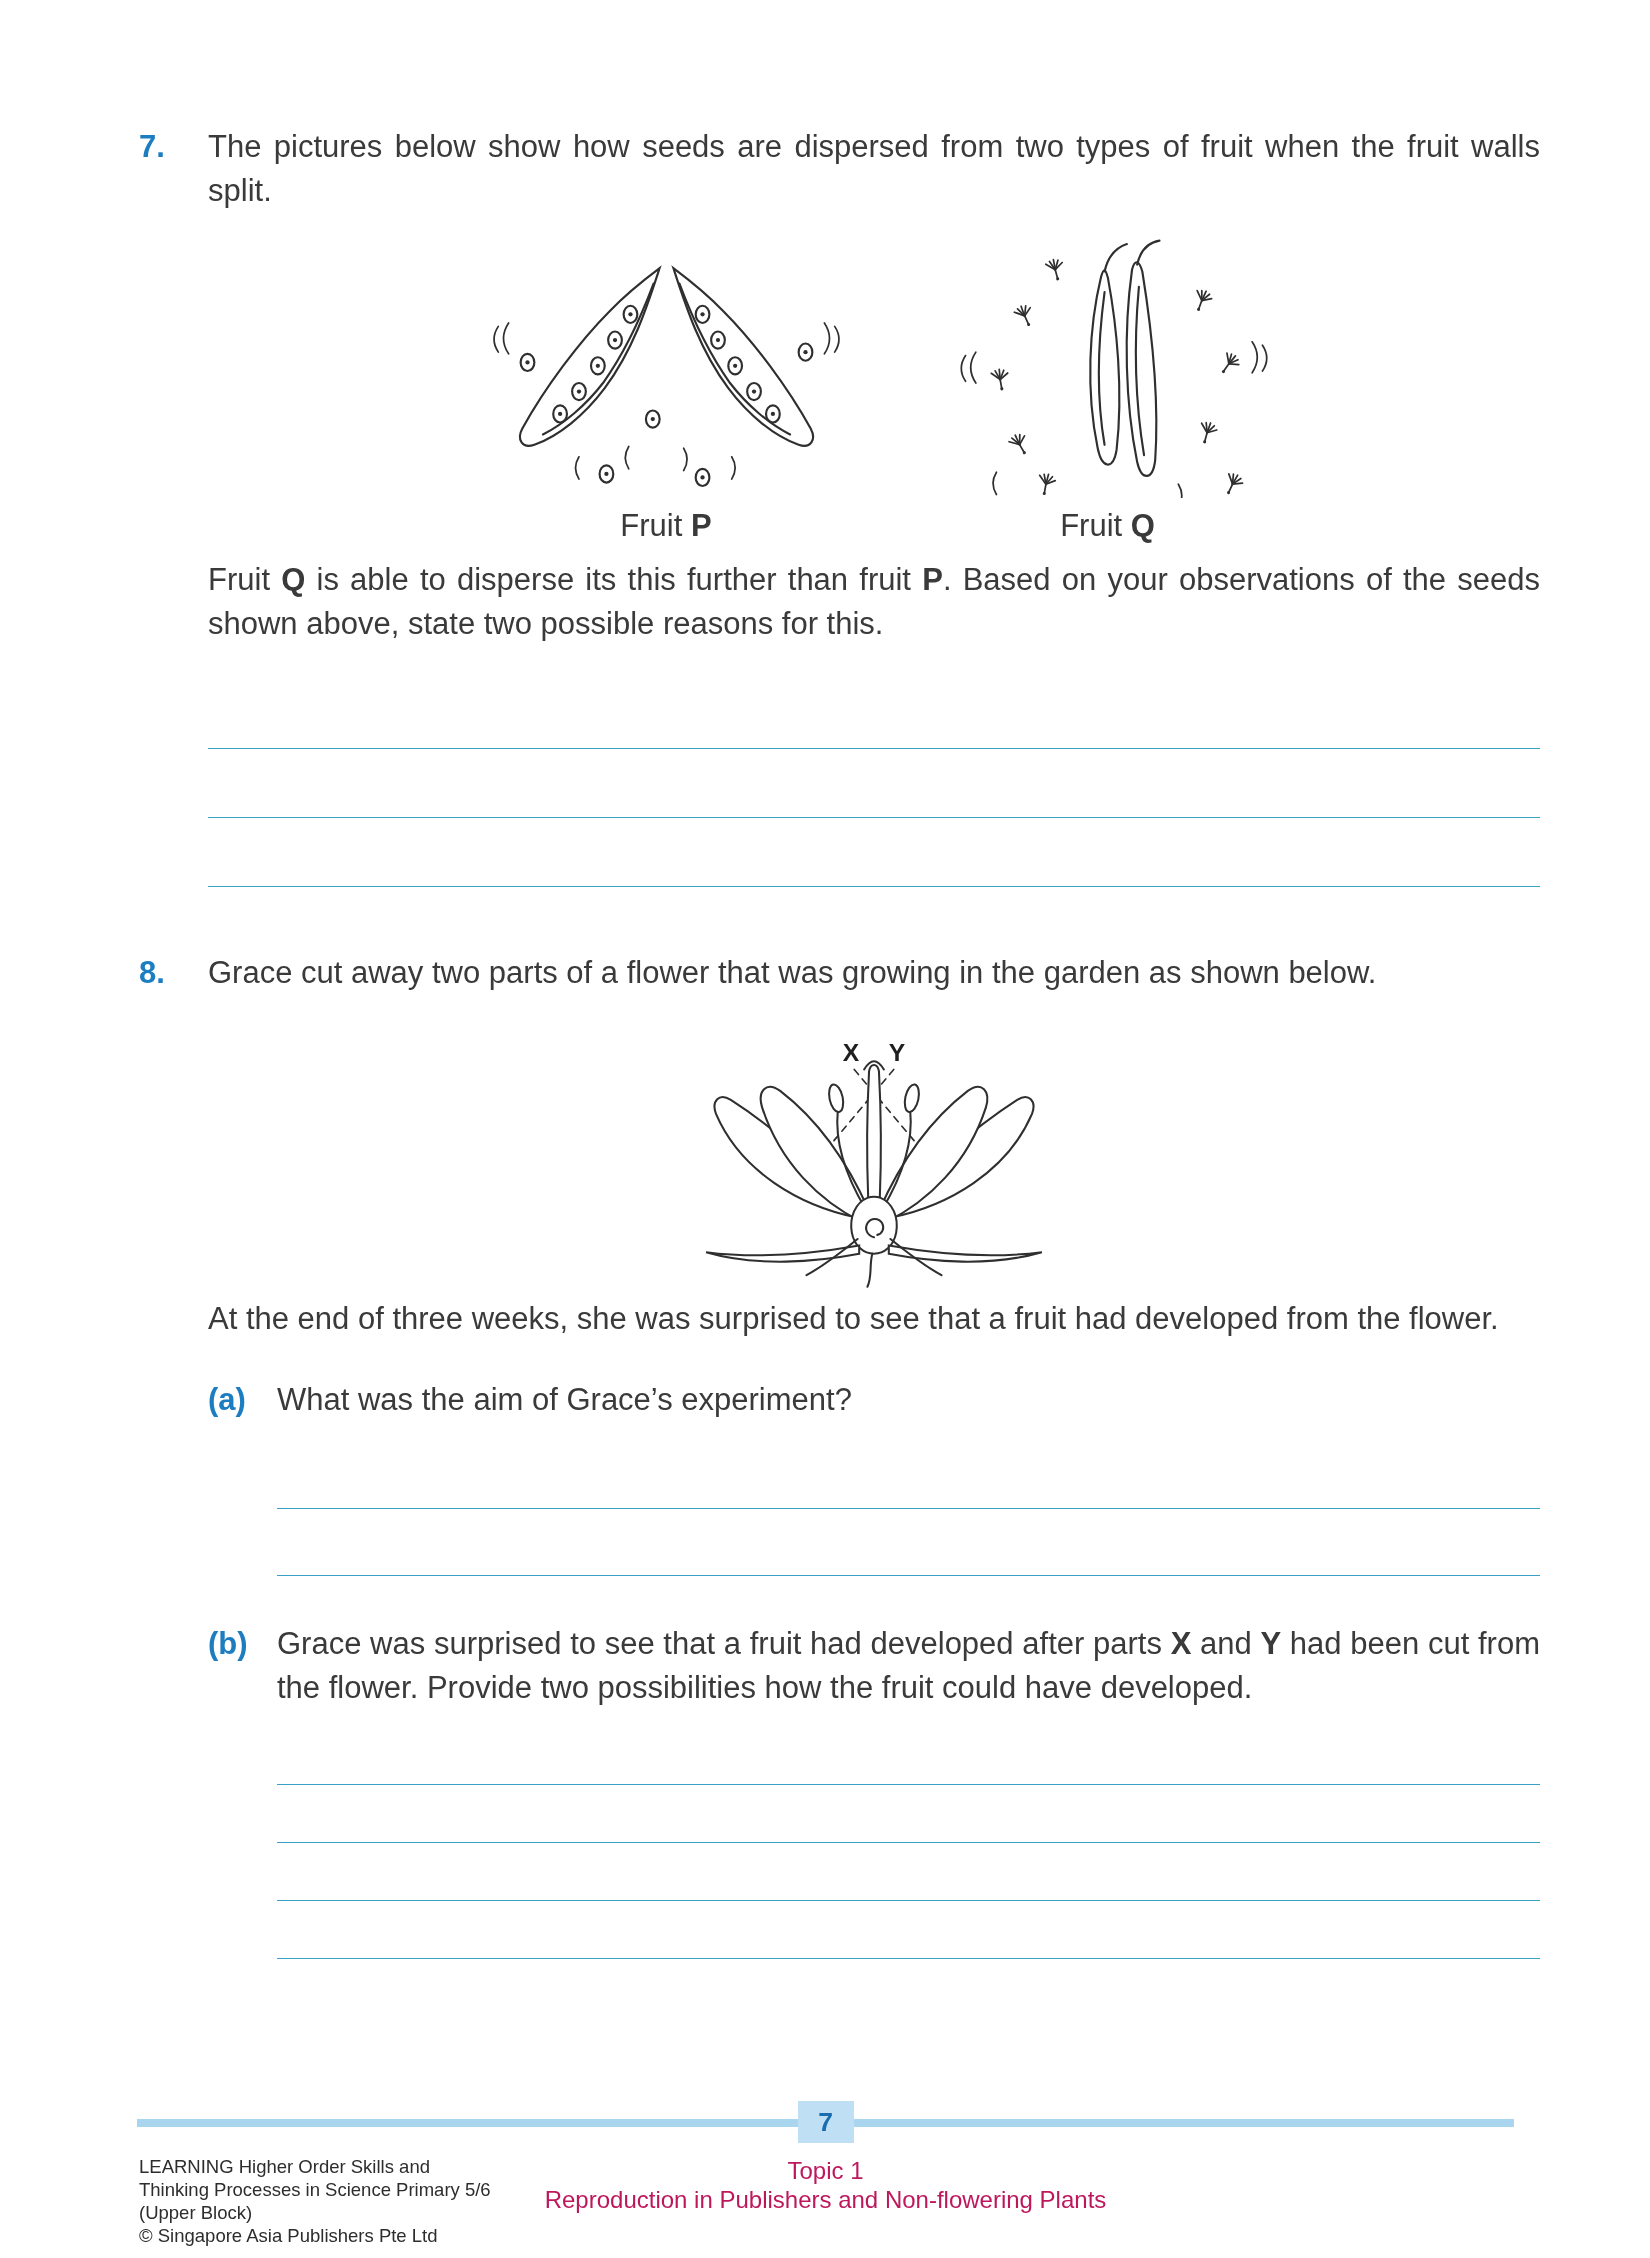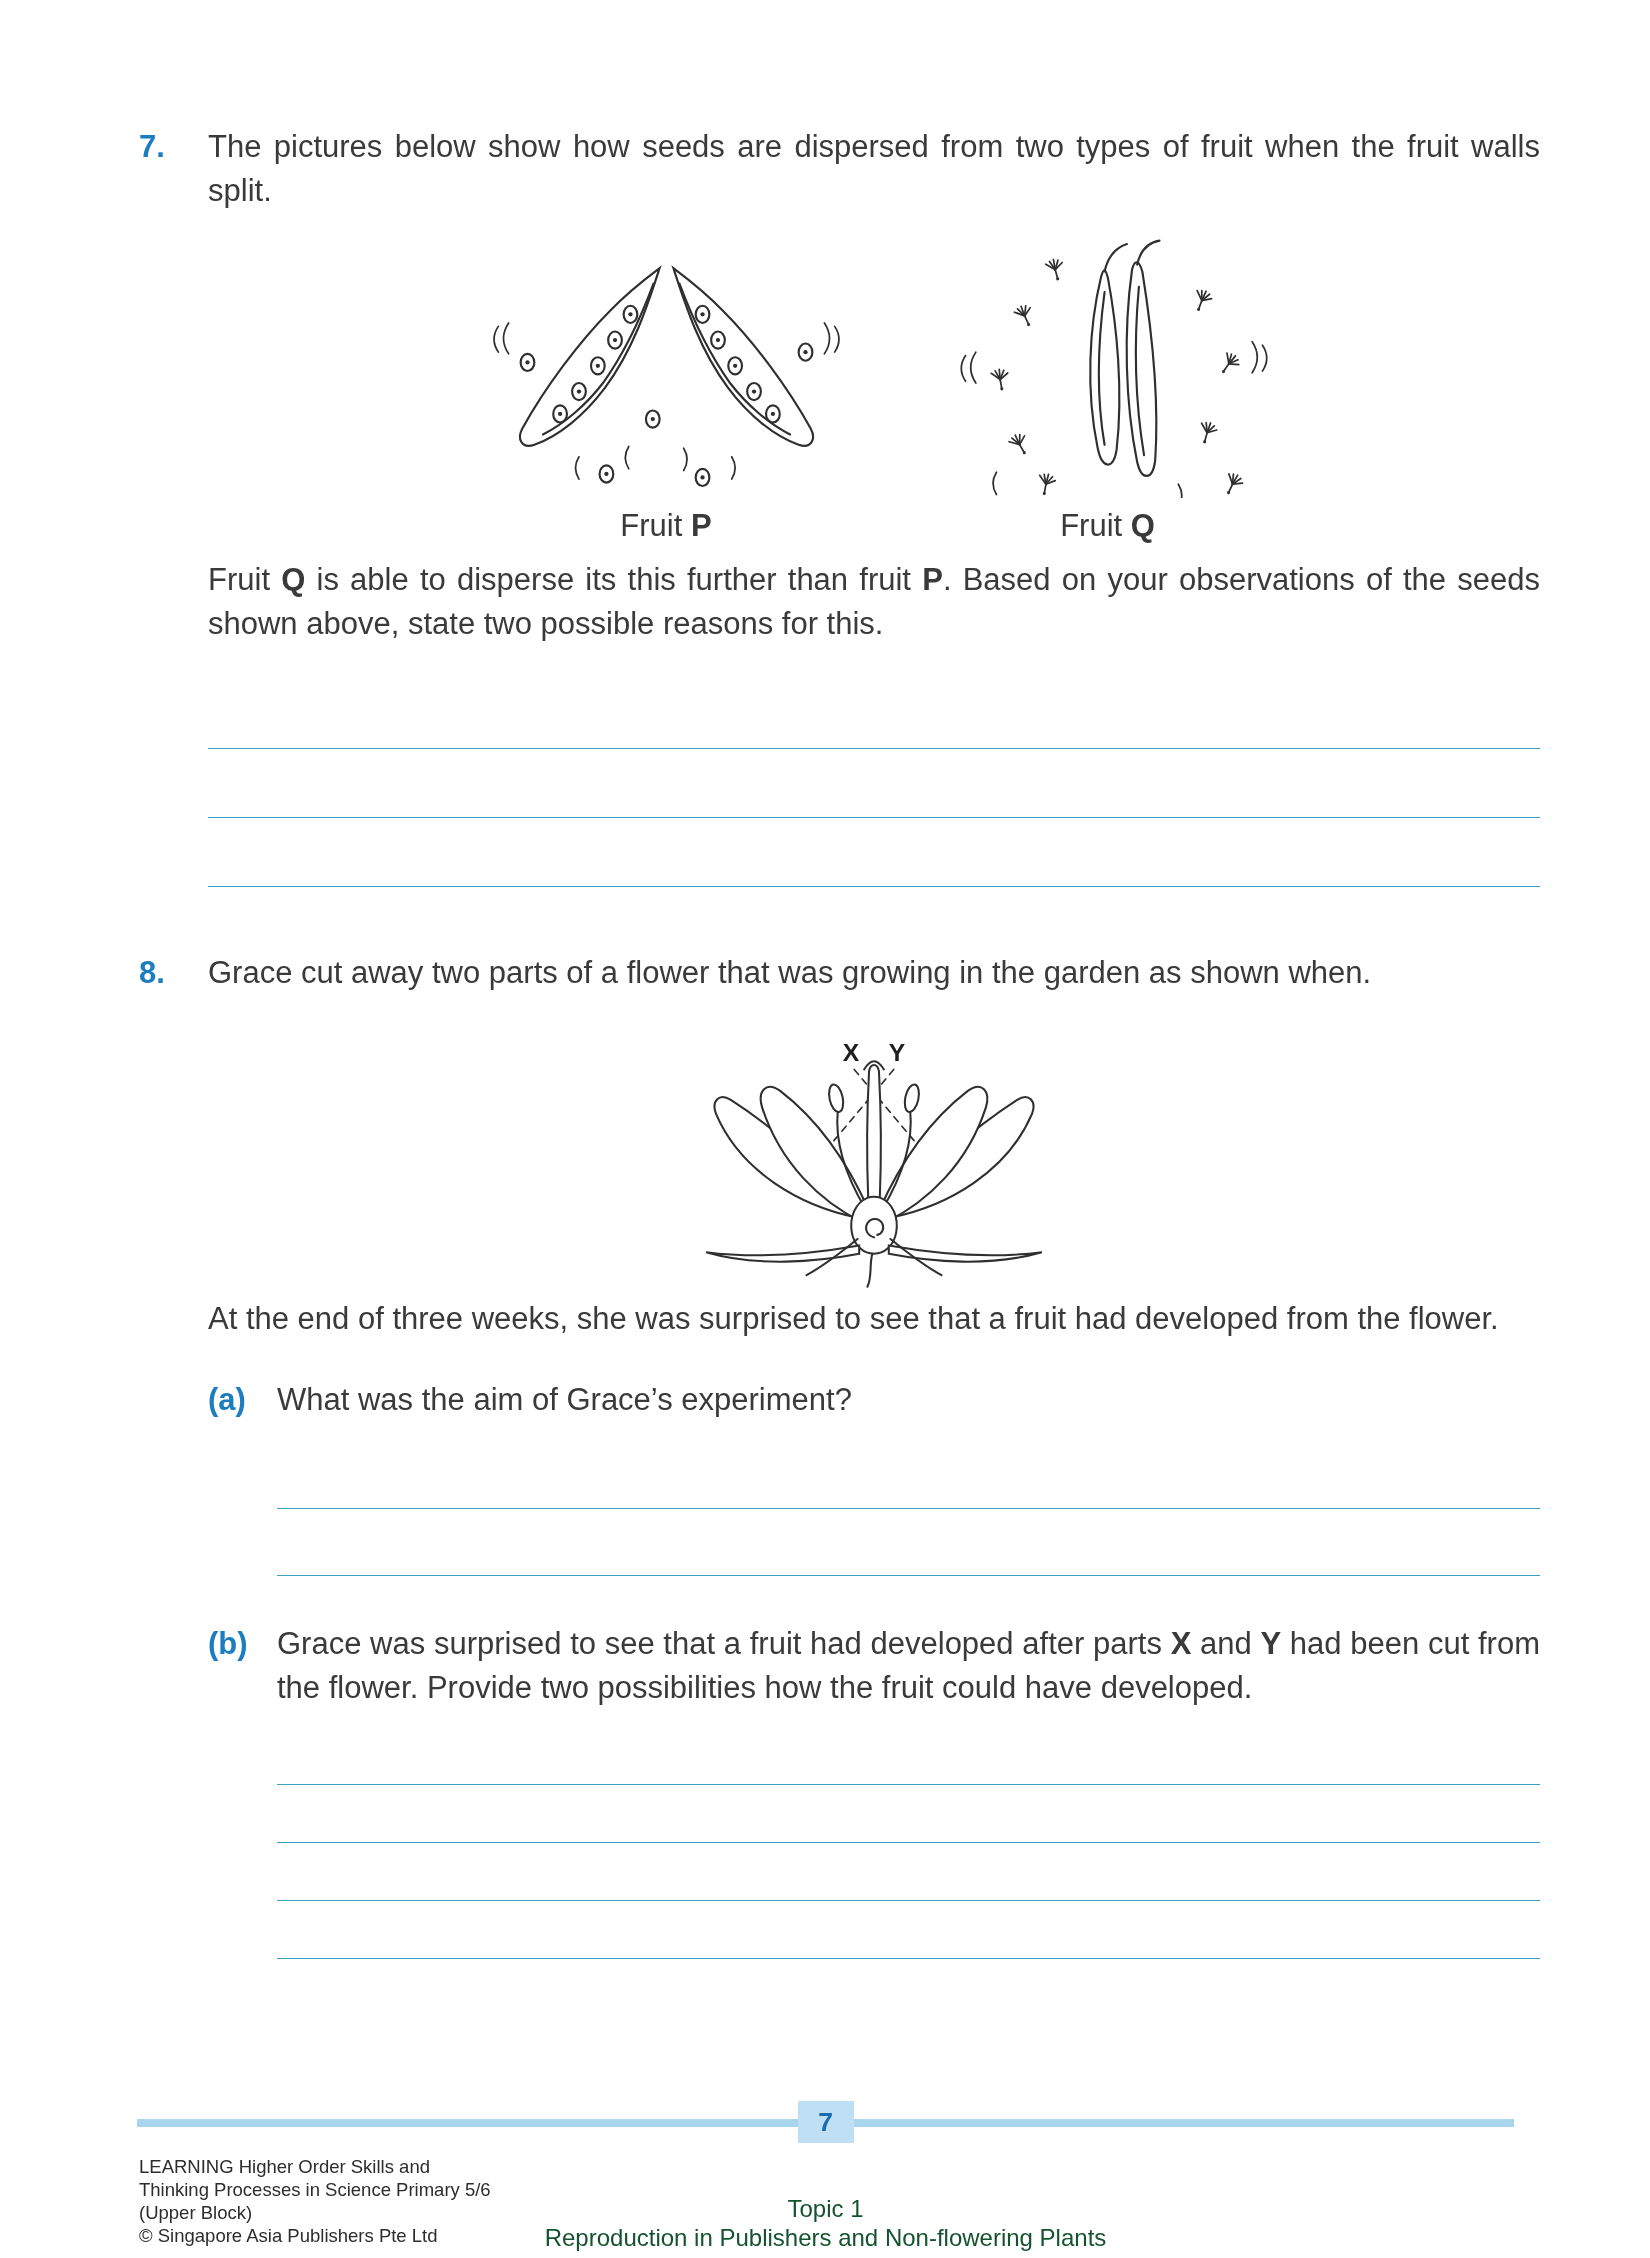--- a/index.html
+++ b/index.html
@@ -95,22 +95,21 @@
     margin-top: 20px;
   }
   .footer-center {
     position: absolute;
     left: 0;
     right: 0;
     top: 2156px;
     text-align: center;
     font-size: 24px;
     line-height: 29px;
-    color: #14532d;
-    margin-top: 38px;
+    color: #be185d;
   }
   svg { display: block; margin: 0 auto; }
 </style>
 </head>
 <body>
 
 <div class="page">
   <div class="content">
 
     <div class="q-row">
@@ -233,21 +232,21 @@
           <div class="ans-line"></div>
           <div class="ans-line"></div>
           <div class="ans-line"></div>
         </div>
       </div>
     </div>
 
     <div class="q-row q8">
       <div class="qnum">8.</div>
       <div class="qbody">
-        <p class="qtext">Grace cut away two parts of a flower that was growing in the garden as shown when.</p>
+        <p class="qtext">Grace cut away two parts of a flower that was growing in the garden as shown below.</p>
 
         <div class="flower-wrap">
           <svg viewBox="0 0 540 350" width="446" height="288" aria-hidden="true" style="font-size:35px">
             <g stroke="#2f2f2f" stroke-width="2.5" fill="none" stroke-linecap="round">
 
               <g stroke-dasharray="8 7" stroke-width="2">
                 <path d="M246 82 L320 170"></path>
                 <path d="M294 82 L220 170"></path>
               </g>
 

